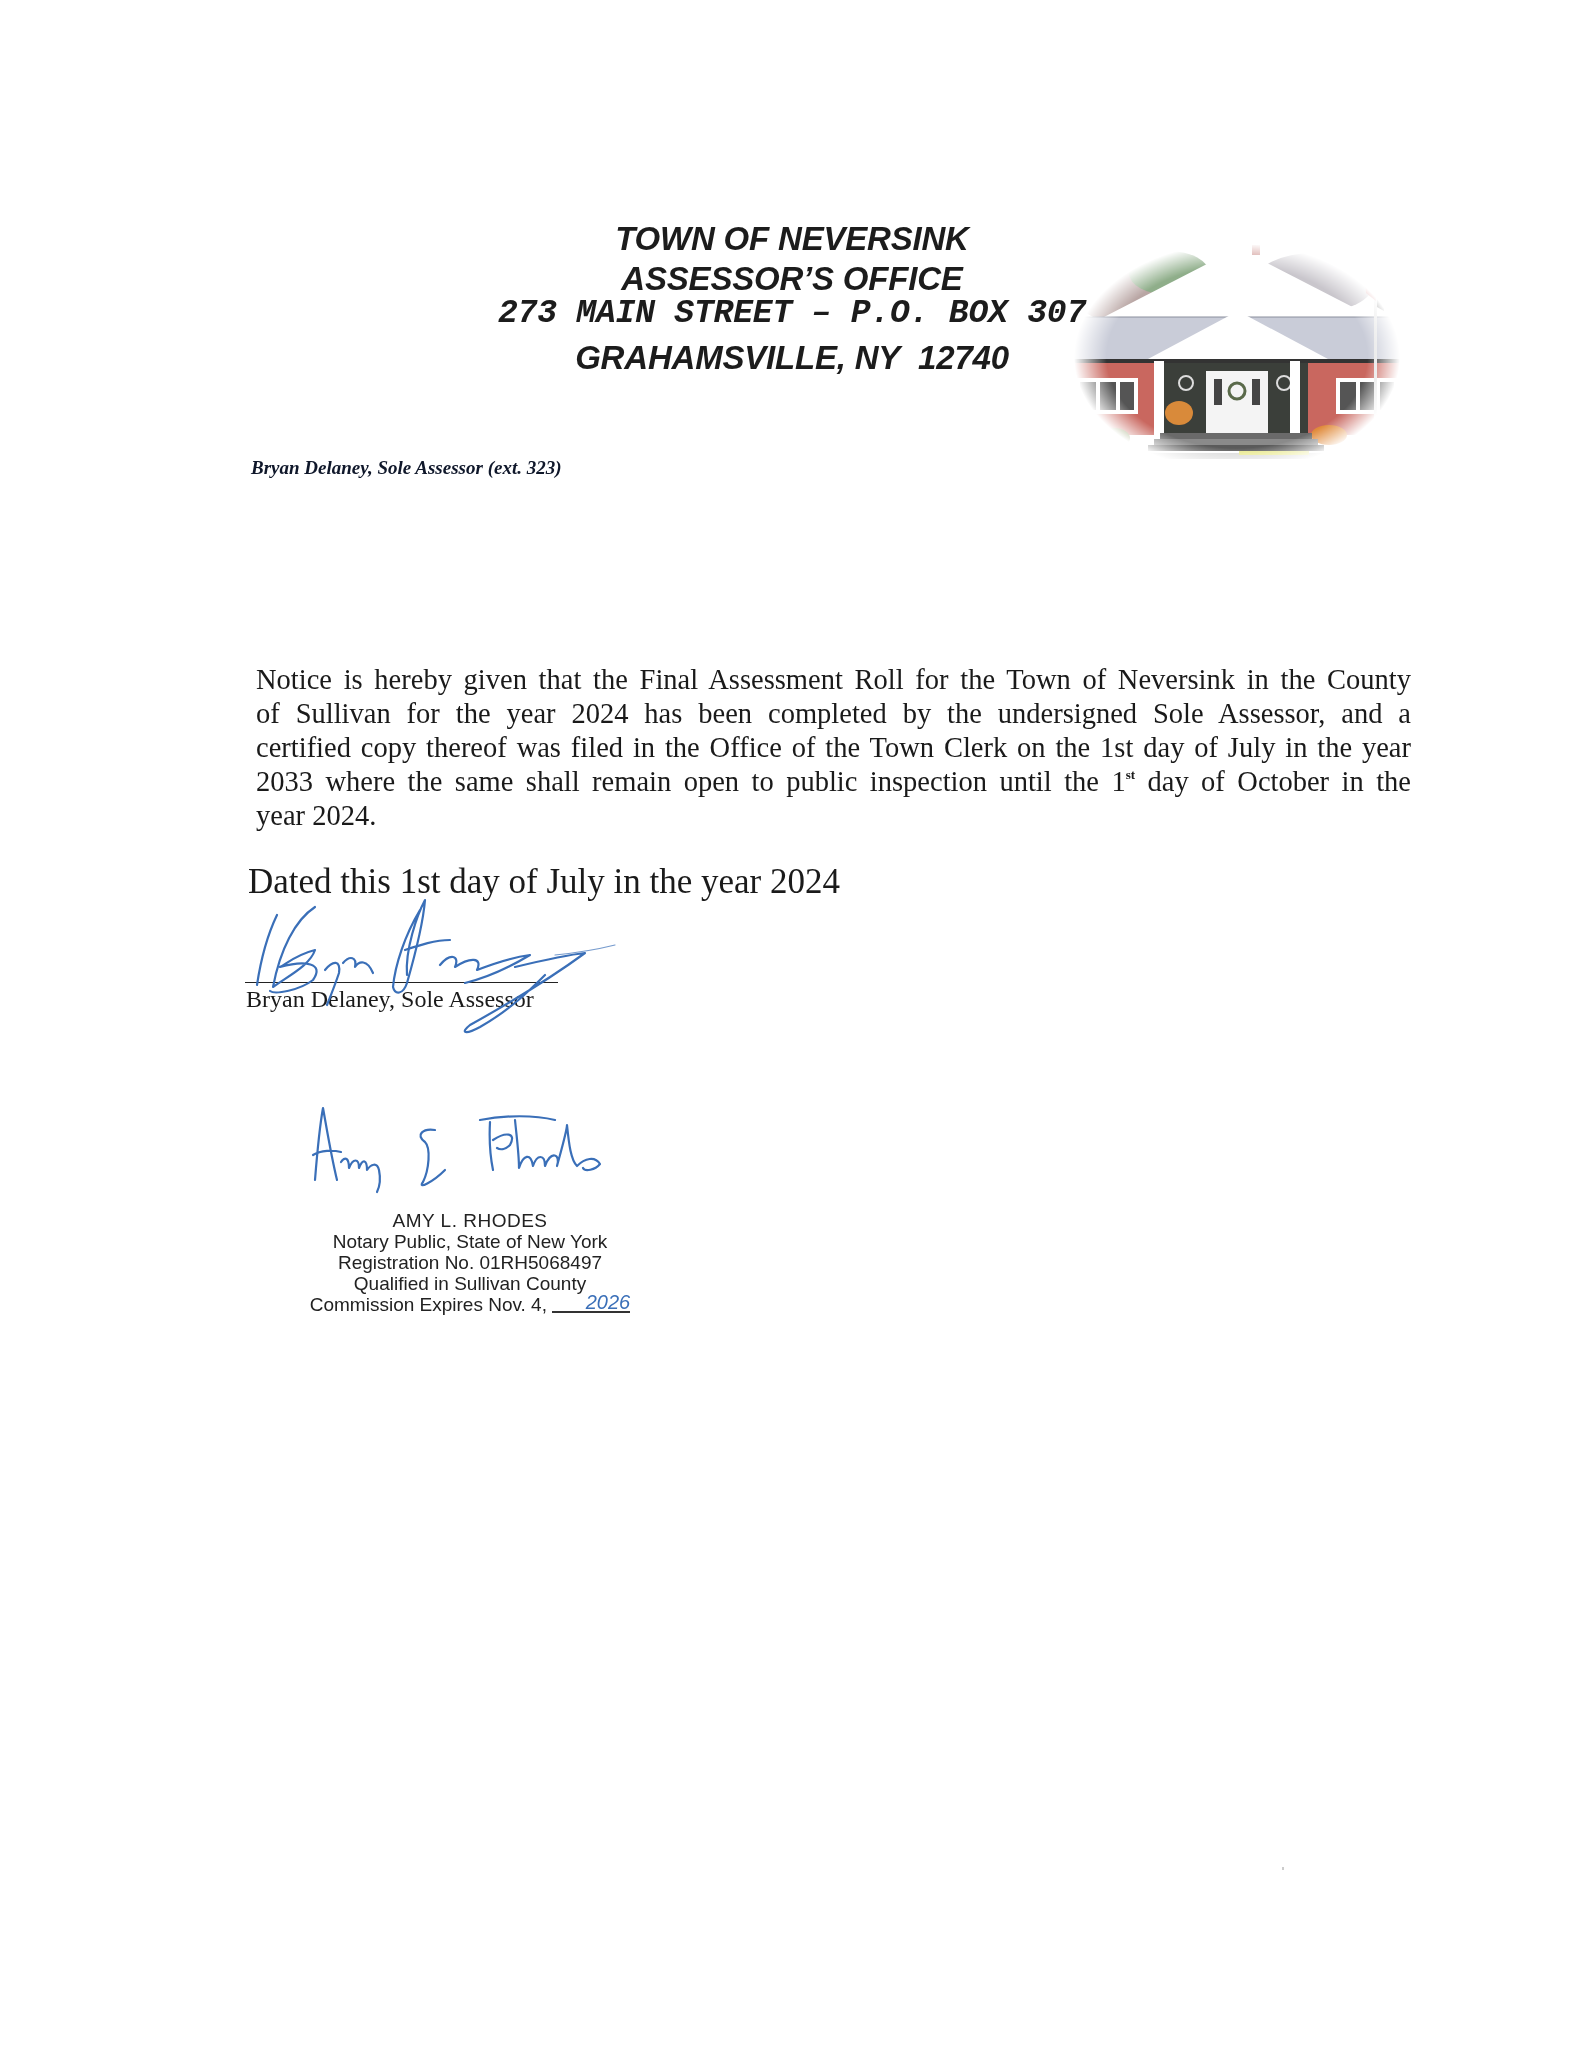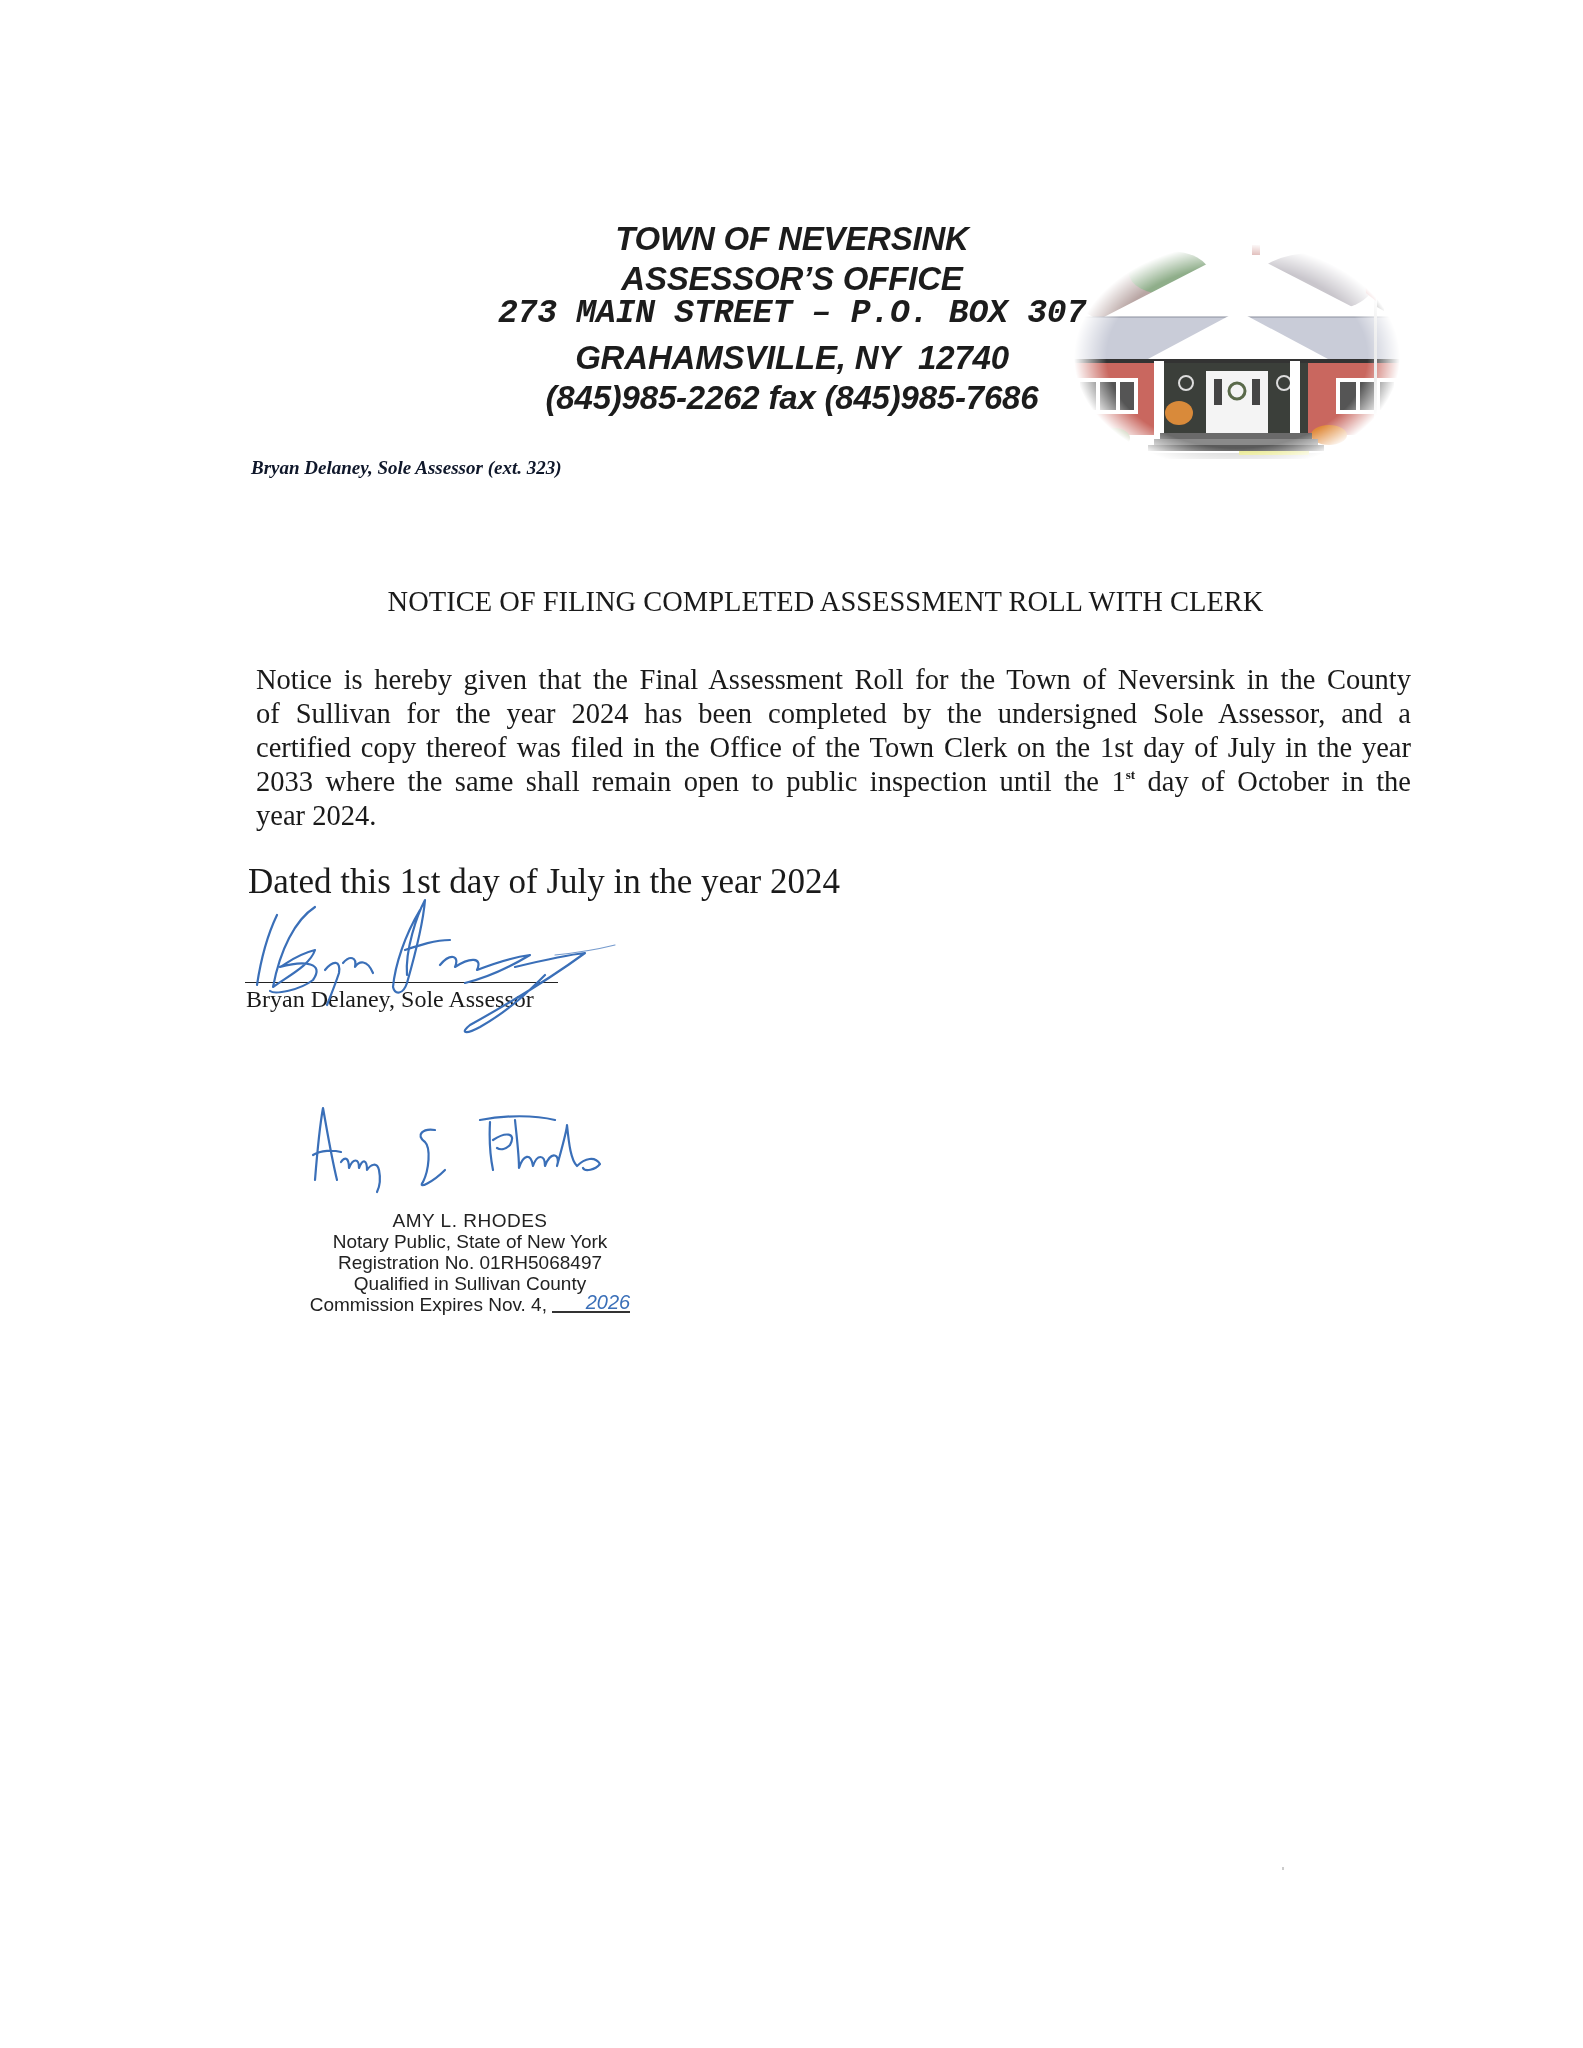--- a/index.html
+++ b/index.html
@@ -78,21 +78,20 @@
 </style>
 </head>
 <body>
 
 <div class="page">
 
   <div class="lh-line lh-1">TOWN OF NEVERSINK</div>
   <div class="lh-line lh-2">ASSESSOR’S OFFICE</div>
   <div class="lh-line lh-3">273 MAIN STREET – P.O. BOX 307</div>
   <div class="lh-line lh-4">GRAHAMSVILLE, NY&nbsp; 12740</div>
-  <div class="lh-line lh-5">(845)985-2262 fax (845)985-7686</div>
 
   <svg class="building" viewBox="0 0 326 228" xmlns="http://www.w3.org/2000/svg">
     <defs>
       <radialGradient id="vig" cx="50%" cy="50%" r="50%">
         <stop offset="80%" stop-color="#fff" stop-opacity="1"></stop>
         <stop offset="100%" stop-color="#fff" stop-opacity="0"></stop>
       </radialGradient>
       <mask id="ovalMask">
         <ellipse cx="163" cy="114" rx="163" ry="114" fill="url(#vig)"></ellipse>
       </mask>
@@ -151,21 +150,20 @@
       <polygon points="290,22 300,24 302,58 292,50" fill="#c8585a"></polygon>
       <polygon points="303,40 312,44 310,68 303,64" fill="#333"></polygon>
 
       <rect x="60" y="210" width="210" height="6" fill="#d8d8d8"></rect>
       <rect x="165" y="208" width="70" height="4" fill="#e8e88a"></rect>
     </g>
   </svg>
 
   <div class="assessor-caption">Bryan Delaney, Sole Assessor (ext. 323)</div>
 
-  <div class="notice-title">NOTICE OF FILING COMPLETED ASSESSMENT ROLL WITH CLERK</div>
 
   <div class="notice-body">
     <span class="line">Notice is hereby given that the Final Assessment Roll for the Town of Neversink in the County</span>
     <span class="line">of Sullivan for the year 2024 has been completed by the undersigned Sole Assessor, and a</span>
     <span class="line">certified copy thereof was filed in the Office of the Town Clerk on the 1st day of July in the year</span>
     <span class="line"><span>2033 where the same shall remain open to public inspection until the 1</span><sup>st</sup><span> day of October in the</span></span>
     <span class="line last">year 2024.</span>
   </div>
 
   <div class="dated">Dated this 1st day of July in the year 2024</div>

